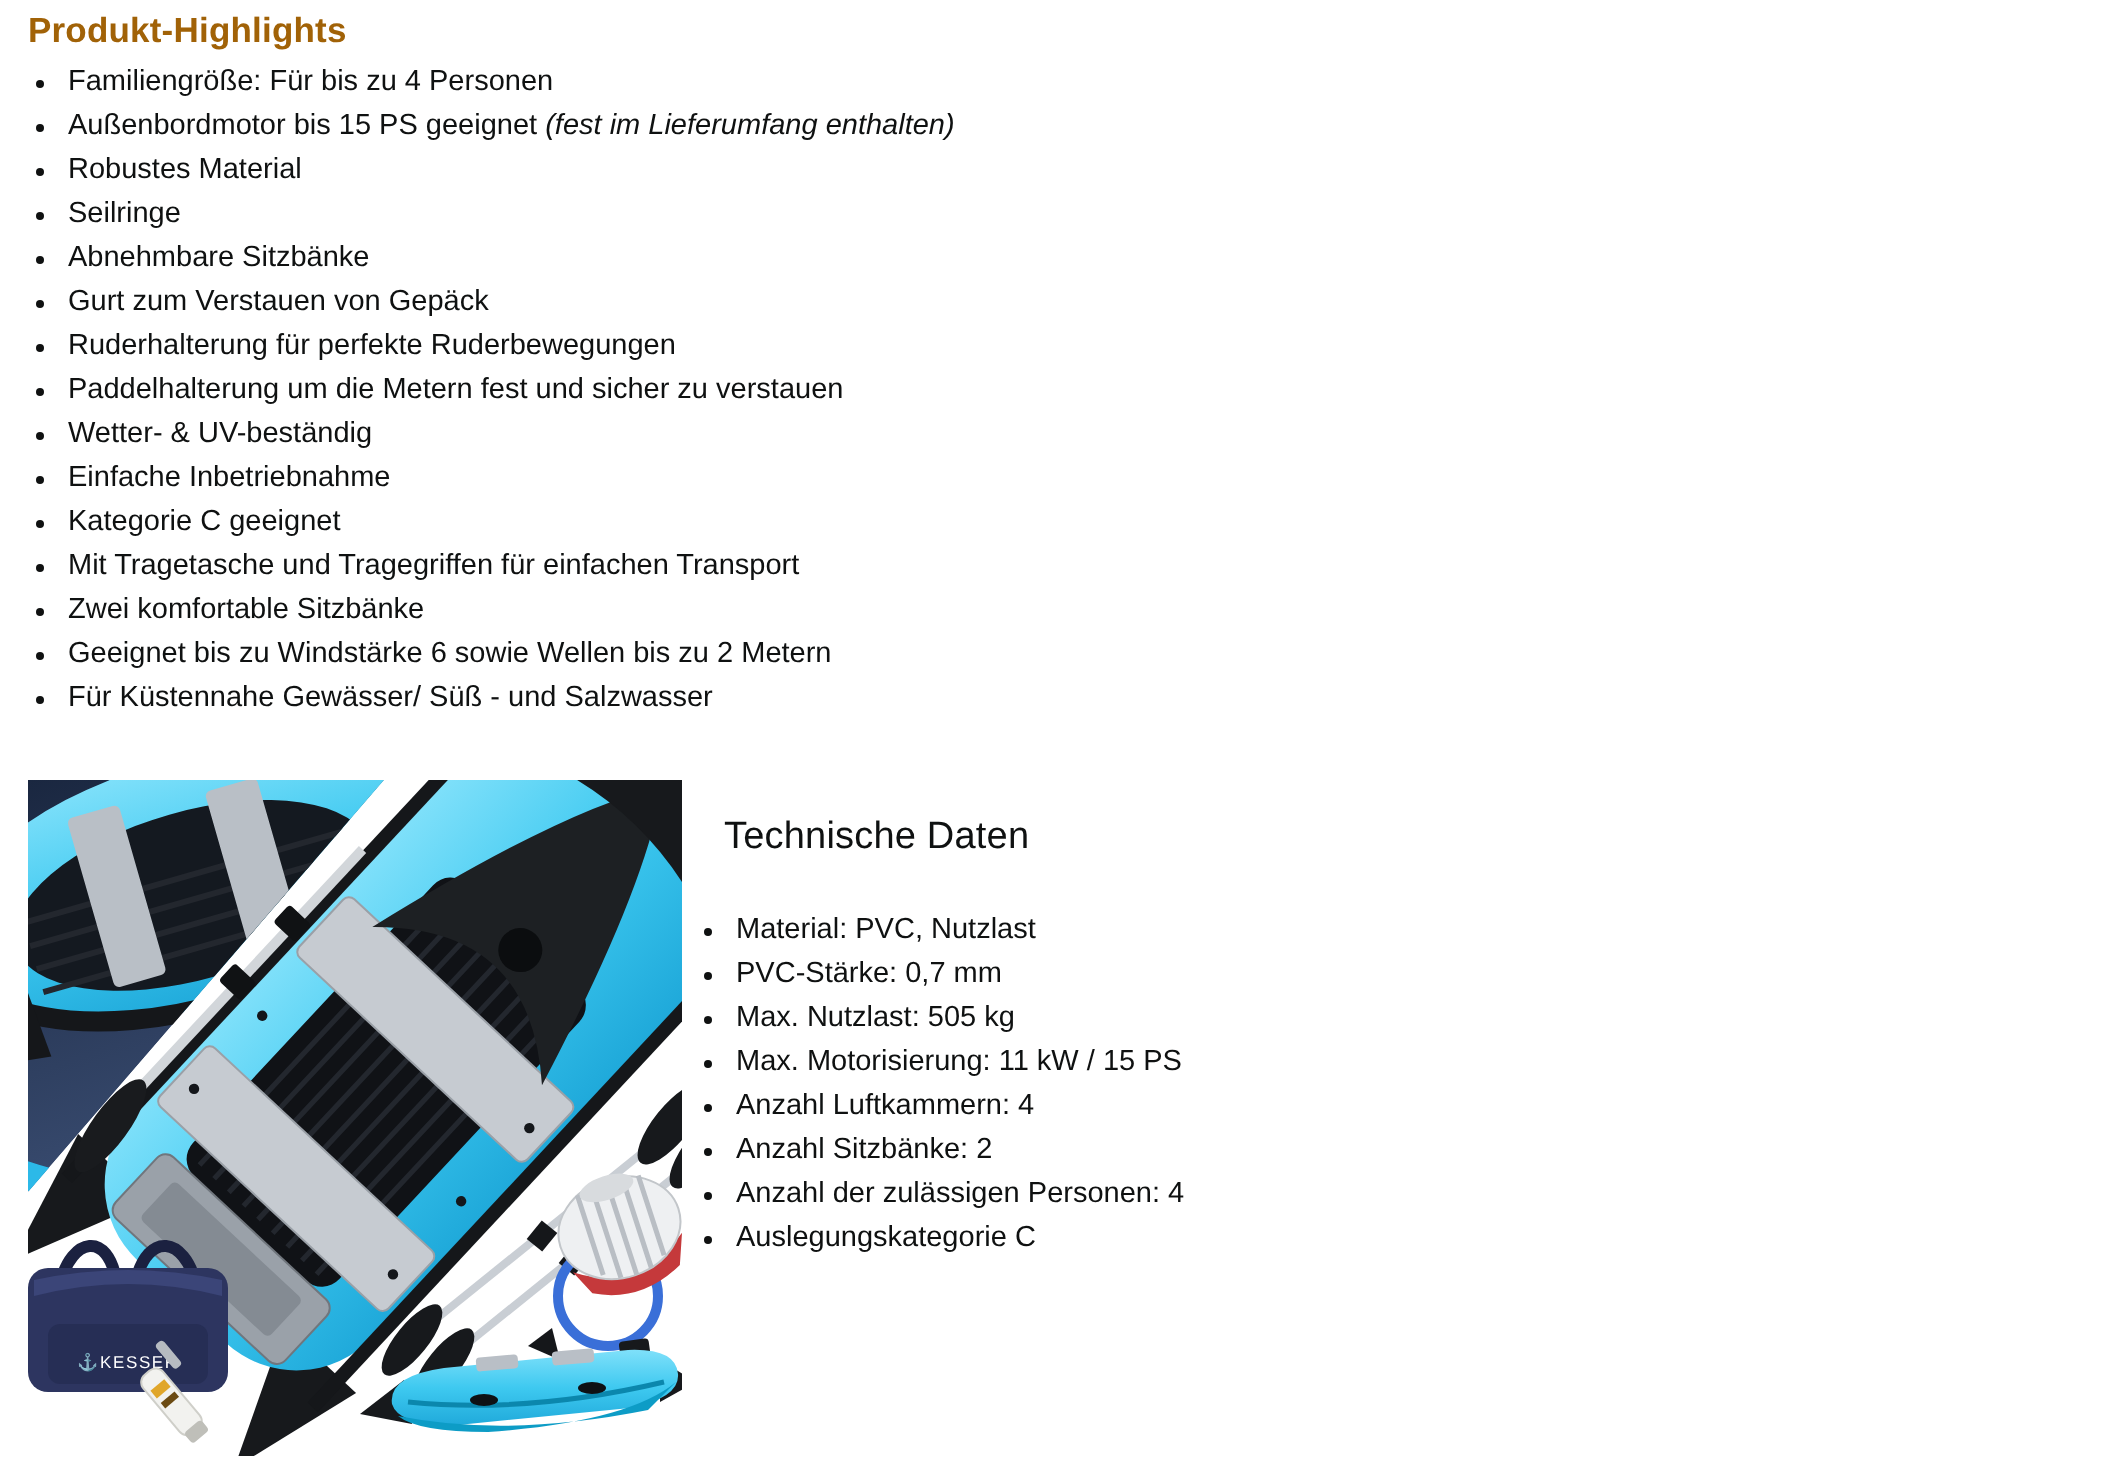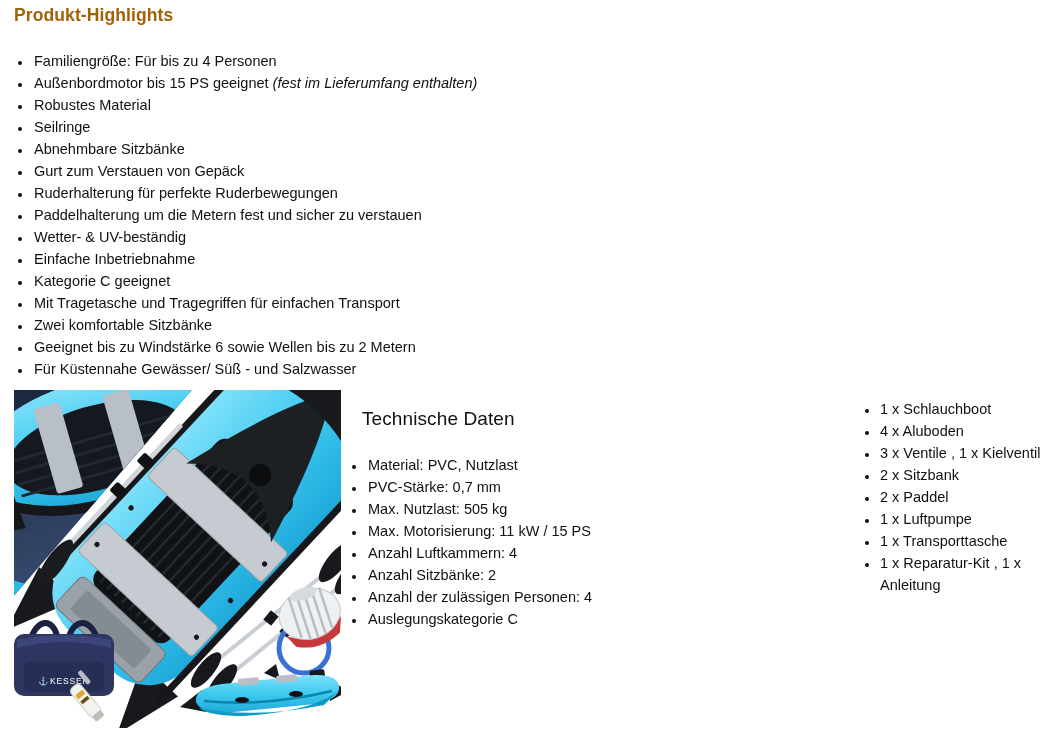--- a/index.html
+++ b/index.html
@@ -9,21 +9,21 @@
     font-family:"Liberation Sans",sans-serif;
     font-size:14px;
   }
   .page-title{
     position:absolute;left:14px;top:5px;margin:0;
     font-size:17.5px;font-weight:700;color:#a16207;letter-spacing:.1px;
   }
   ul{list-style:disc;}
   ul li::marker{font-size:12px;}
   .highlights-list{
-    position:absolute;left:14px;top:50px;margin:0;padding:0 0 0 18px;
+    position:absolute;left:14px;top:30px;margin:0;padding:0 0 0 18px;
     line-height:22px;font-size:14.5px;
   }
   .highlights-list li{padding-left:2px;}
   .highlights-list em{font-style:italic;}
   .product-image-wrap{
     position:absolute;left:14px;top:390px;width:327px;height:338px;
   }
   .col-heading{
     margin:0;font-size:19px;font-weight:400;color:#0F1111;letter-spacing:.1px;
   }
@@ -183,23 +183,13 @@
     <li>Max. Nutzlast: 505 kg</li>
     <li>Max. Motorisierung: 11 kW / 15 PS</li>
     <li>Anzahl Luftkammern: 4</li>
     <li>Anzahl Sitzbänke: 2</li>
     <li>Anzahl der zulässigen Personen: 4</li>
     <li>Auslegungskategorie C</li>
   </ul>
 </div>
 
 <div class="delivery-col">
-  <ul class="delivery-list">
-    <li>1 x Schlauchboot</li>
-    <li>4 x Aluboden</li>
-    <li>3 x Ventile , 1 x Kielventil</li>
-    <li>2 x Sitzbank</li>
-    <li>2 x Paddel</li>
-    <li>1 x Luftpumpe</li>
-    <li>1 x Transporttasche</li>
-    <li>1 x Reparatur-Kit , 1 x Anleitung</li>
-  </ul>
 </div>
 
 </body></html>

